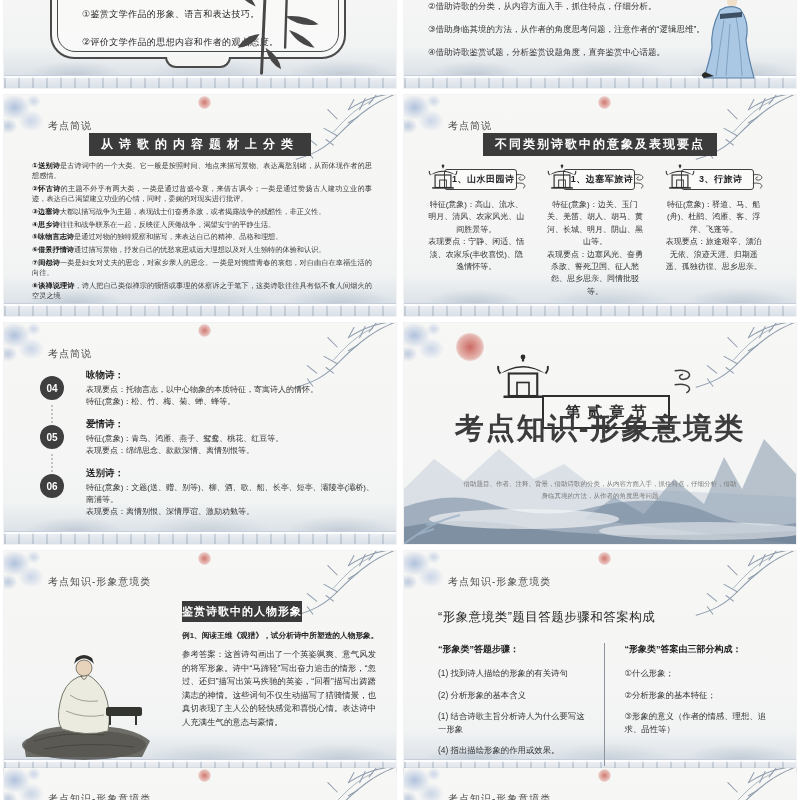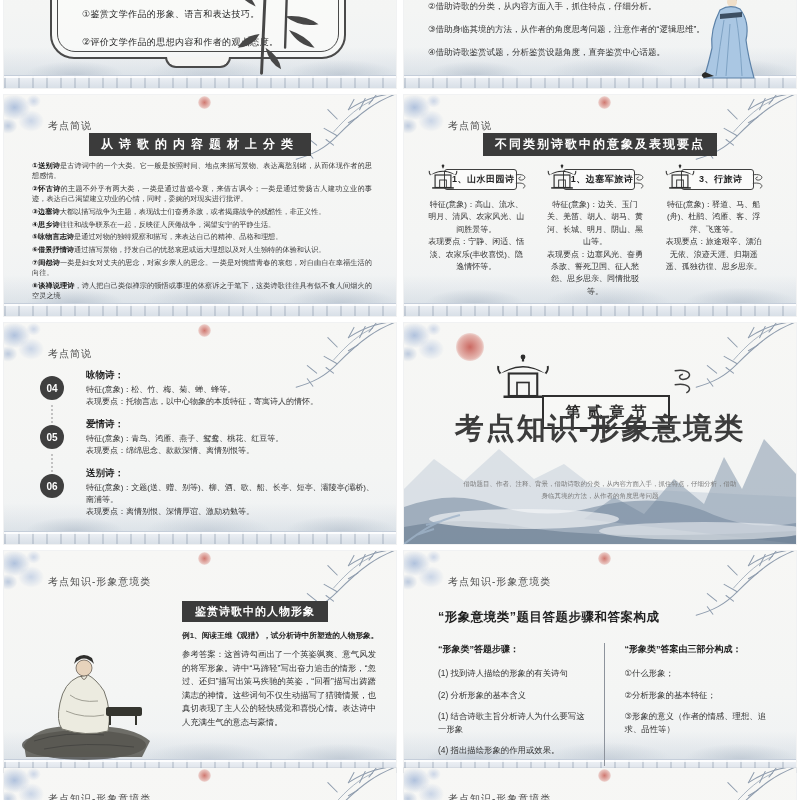--- a/index.html
+++ b/index.html
@@ -93,27 +93,27 @@
   .badge-pav { position:absolute; left:-16px; top:-11px; width:54px; height:52px; }
   .badge-curl { position:absolute; right:-8px; top:3px; width:24px; height:28px; }
   .chapter-title { position:absolute; left:0; right:0; top:86px; text-align:center; font-size:29px; font-weight:bold;
                    color:#3c3c3c; letter-spacing:2px; z-index:3; }
   .chapter-sub { position:absolute; left:26px; right:26px; top:155px; text-align:center; font-size:6.5px; color:#7a7a7a;
                  line-height:1.85; z-index:3; }
 
   
   .scholar { position:absolute; left:10px; top:80px; width:162px; height:132px; z-index:2; }
   .sect-title { position:absolute; left:178px; top:50px; background:#3b3b3b; color:#fff; font-size:11px; font-weight:bold;
-                padding:3px 13px; letter-spacing:1px; z-index:3; white-space:nowrap; }
+                padding:3px 0; letter-spacing:1px; z-index:3; white-space:nowrap; }
   .example { position:absolute; left:178px; top:80px; font-size:7.7px; font-weight:bold; color:#1f1f1f; white-space:nowrap; z-index:3; }
   .answer { position:absolute; left:178px; top:97px; right:20px; font-size:8.4px; color:#333; line-height:1.62;
             text-align:justify; z-index:3; }
 
   
-  .qa-title { position:absolute; left:34px; top:58px; font-size:12.5px; font-weight:bold; color:#1f1f1f; letter-spacing:.5px; z-index:3; }
+  .qa-title { position:absolute; left:34px; top:58px; font-size:12.5px; font-weight:normal; color:#1f1f1f; letter-spacing:.5px; z-index:3; }
   .qa-cols { position:absolute; left:34px; right:20px; top:92px; display:flex; z-index:3; }
   .qa-col { flex:1; }
   .qa-col-left { padding-right:14px; border-right:1px solid #8d939c; }
   .qa-col-right { padding-left:20px; }
   .qa-heading { font-size:9px; font-weight:bold; color:#1f1f1f; margin-bottom:11px; }
   .qa-item { font-size:8.4px; color:#333; margin-bottom:9px; line-height:1.5; }
 </style>
 </head>
 <body>
 
@@ -272,22 +272,22 @@
         <use href="#sym-branch"></use>
       </svg>
       <div class="sun"></div>
       <div class="mist"></div>
       <div class="railing"></div>
     <div class="hdr">考点简说</div>
     <div class="timeline">
       <div class="titem">
         <div class="tcircle">04</div>
         <div class="tcat">咏物诗：</div>
+        <div class="tline">表现要点：托物言志，以中心物象的本质特征，寄寓诗人的情怀。</div>
         <div class="tline">特征(意象)：松、竹、梅、菊、蝉、蜂等。</div>
-        <div class="tline">表现要点：托物言志，以中心物象的本质特征，寄寓诗人的情怀。</div>
       </div>
       <div class="titem">
         <div class="tcircle">05</div>
         <div class="tcat">爱情诗：</div>
         <div class="tline">特征(意象)：青鸟、鸿雁、燕子、鸳鸯、桃花、红豆等。</div>
         <div class="tline">表现要点：绵绵思念、款款深情、离情别恨等。</div>
       </div>
       <div class="titem">
         <div class="tcircle">06</div>
         <div class="tcat">送别诗：</div>

